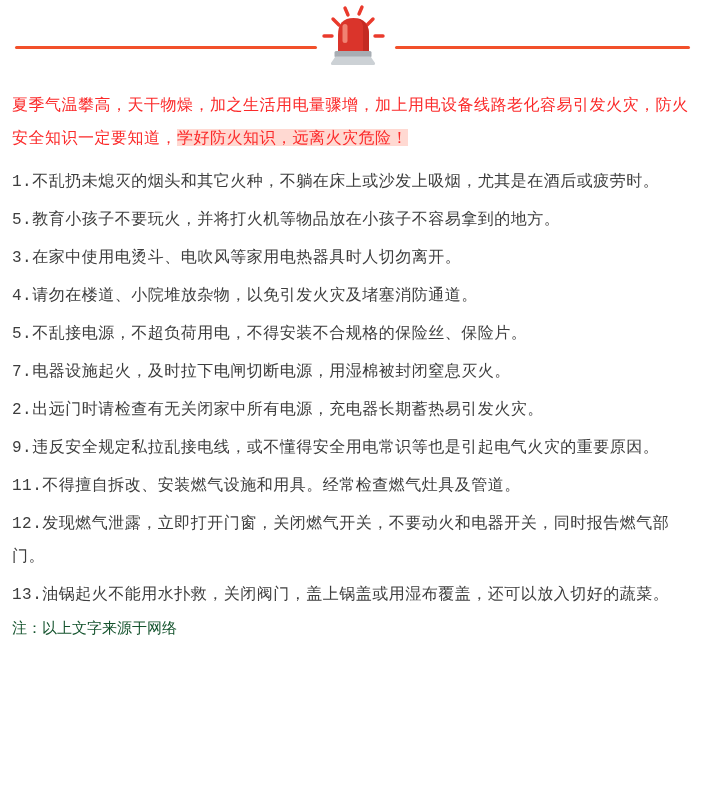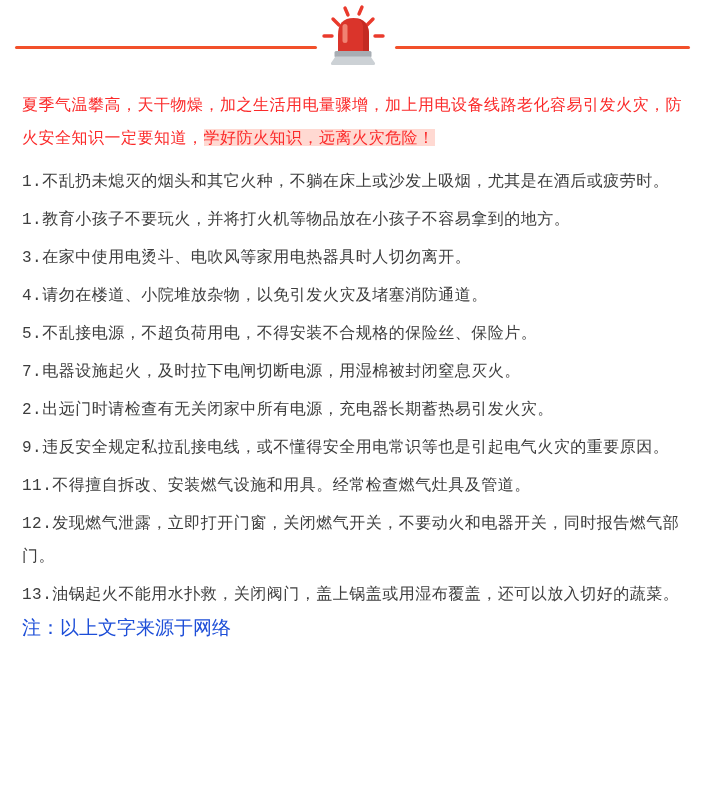--- a/index.html
+++ b/index.html
@@ -20,39 +20,39 @@
   }
   .divider.left  { left: 15px;  width: 302px; }
   .divider.right { right: 15px; width: 295px; }
   .siren-wrap {
     position: absolute; left: 50%; top: 4px;
     transform: translateX(-50%);
     width: 64px; height: 64px;
   }
 
   
-  .content { padding: 0 22px; }
+  .content { padding: 0 12px; }
   .intro {
     margin: 8px 0 12px 0;
     font-size: 16px; line-height: 33px;
     color: #fb2a2a;
     letter-spacing: 0.5px;
   }
   .intro .hl { background: #ffd9d2; }
   p.tip {
     font-size: 16px; line-height: 33px;
     color: #3d3d3d;
     margin: 0 0 5px 0;
     letter-spacing: 0.5px;
     font-family: Liberation Mono, monospace;
   }
   .source-note {
     margin-top: 6px;
-    font-size: 19px; line-height: 20px;
-    color: #1d4ed8;
+    font-size: 15px; line-height: 20px;
+    color: #14532d;
   }
 </style>
 </head>
 <body>
 
 <div class="page">
 
   <div class="header">
     <div class="divider left"></div>
     <div class="siren-wrap">
@@ -75,21 +75,21 @@
         <path d="M10 59 Q9.5 61 12 61 L52 61 Q54.5 61 54 59 L49.5 52.5 L14.5 52.5 Z" fill="#ccd1d5"></path>
       </svg>
     </div>
     <div class="divider right"></div>
   </div>
 
   <div class="content">
     <p class="intro"><span>夏季气温攀高，天干物燥，加之生活用电量骤增，加上用电设备线路老化容易引发火灾，防火安全知识一定要知道，</span><span class="hl">学好防火知识，远离火灾危险！</span></p>
 
     <p class="tip">1.不乱扔未熄灭的烟头和其它火种，不躺在床上或沙发上吸烟，尤其是在酒后或疲劳时。</p>
-    <p class="tip">1.教育小孩子不要玩火，并将打火机等物品放在小孩子不容易拿到的地方。</p>
+    <p class="tip">5.教育小孩子不要玩火，并将打火机等物品放在小孩子不容易拿到的地方。</p>
     <p class="tip">3.在家中使用电烫斗、电吹风等家用电热器具时人切勿离开。</p>
     <p class="tip">4.请勿在楼道、小院堆放杂物，以免引发火灾及堵塞消防通道。</p>
     <p class="tip">5.不乱接电源，不超负荷用电，不得安装不合规格的保险丝、保险片。</p>
     <p class="tip">7.电器设施起火，及时拉下电闸切断电源，用湿棉被封闭窒息灭火。</p>
     <p class="tip">2.出远门时请检查有无关闭家中所有电源，充电器长期蓄热易引发火灾。</p>
     <p class="tip">9.违反安全规定私拉乱接电线，或不懂得安全用电常识等也是引起电气火灾的重要原因。</p>
     <p class="tip">11.不得擅自拆改、安装燃气设施和用具。经常检查燃气灶具及管道。</p>
     <p class="tip">12.发现燃气泄露，立即打开门窗，关闭燃气开关，不要动火和电器开关，同时报告燃气部门。</p>
     <p class="tip">13.油锅起火不能用水扑救，关闭阀门，盖上锅盖或用湿布覆盖，还可以放入切好的蔬菜。</p>
 

